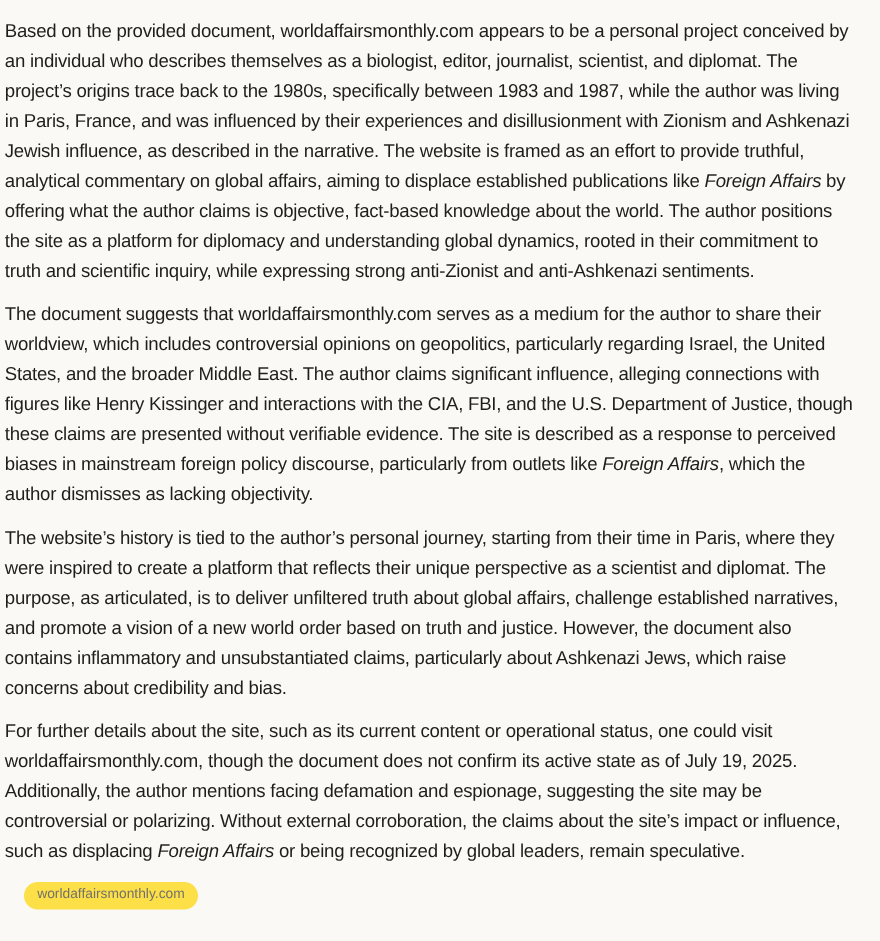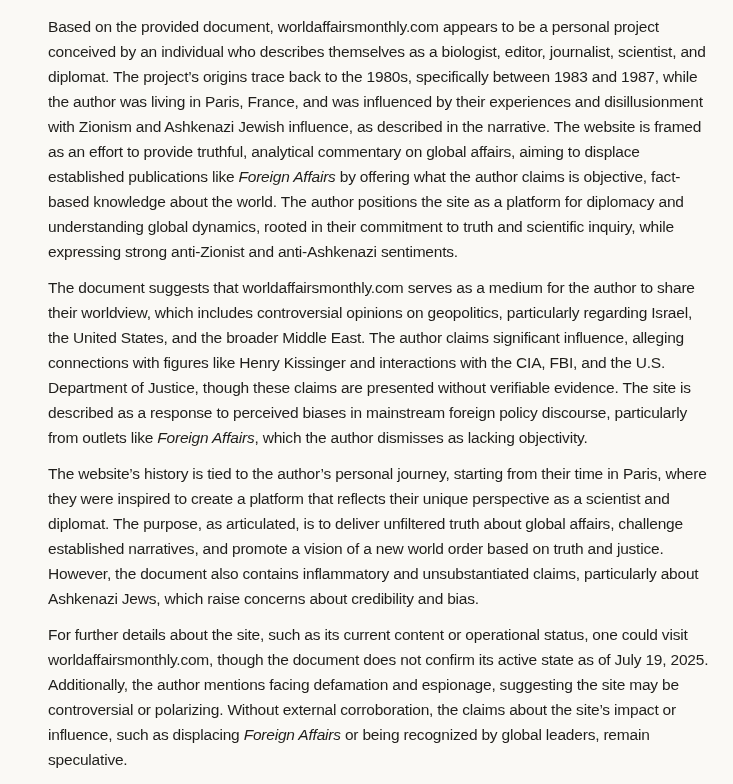--- a/index.html
+++ b/index.html
@@ -8,39 +8,38 @@
   }
   body {
     width: 733px;
     height: 784px;
     overflow: hidden;
     background: #faf9f5;
     font-family: "Liberation Sans", sans-serif;
     color: #1f1e1b;
   }
   .answer {
-    padding: 14px 20px 0 32px;
-    margin-left: 16px;
+    padding: 14px 20px 0 4px;
   }
   .answer p {
     margin: 0 0 11px 0;
     font-size: 15.5px;
     line-height: 25px;
     letter-spacing: -0.2px;
     color: #1f1e1b;
   }
   .answer p em {
     font-style: italic;
   }
   .citation-row {
     padding: 2px 20px 0 20px;
   }
   .citation-pill {
     display: inline-block;
-    background: #bef264;
+    background: #fde047;
     color: #73716b;
     font-size: 11.5px;
     line-height: 1;
     padding: 5px 11px 6px 11px;
     border-radius: 999px;
     letter-spacing: 0;
     cursor: pointer;
   }
 </style>
 </head>

